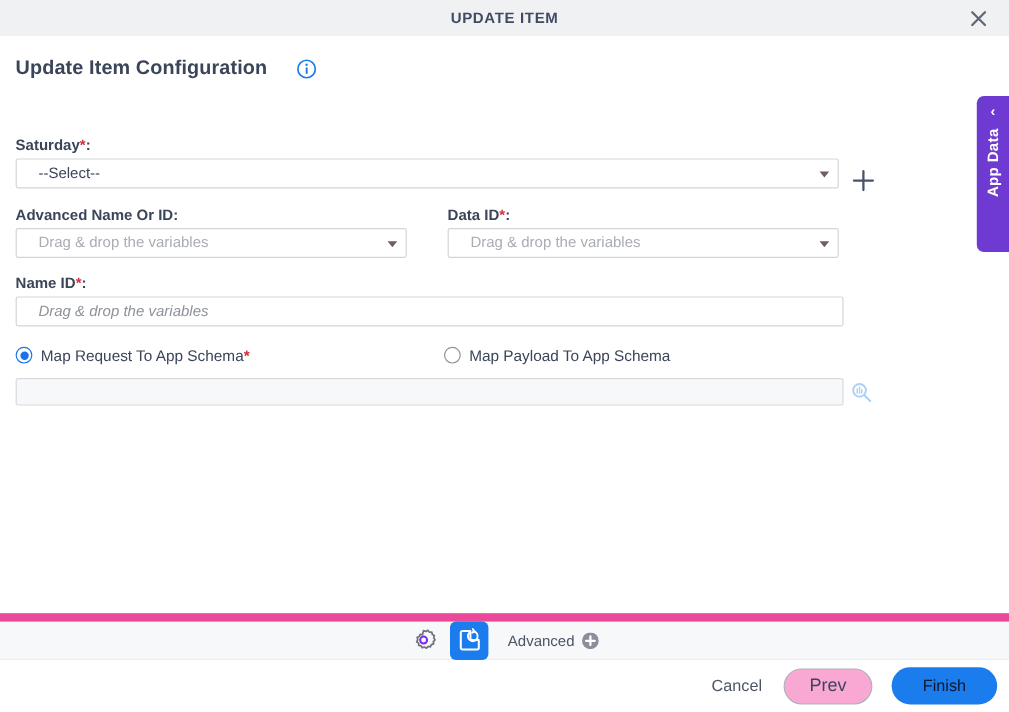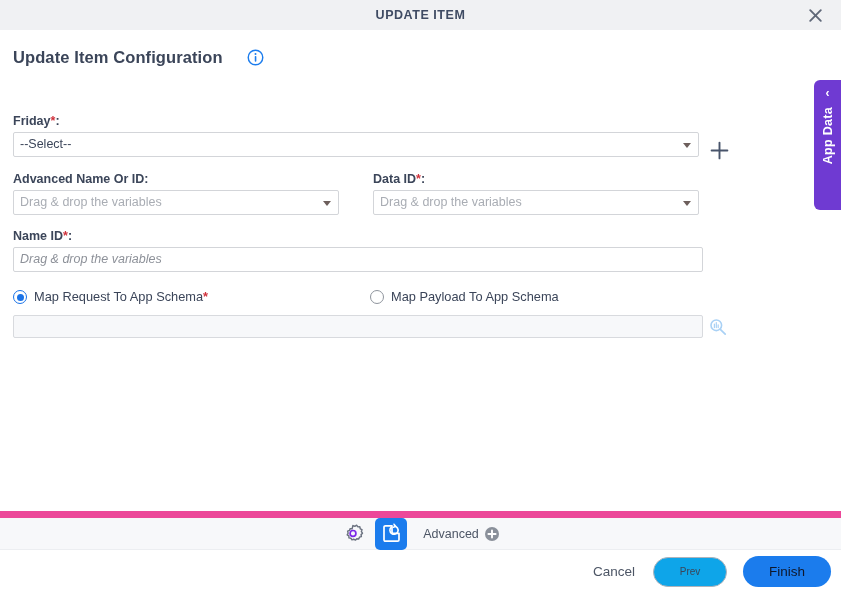--- a/index.html
+++ b/index.html
@@ -83,42 +83,42 @@
   .ctl.placeholder-gray { color: #a9adb4; }
   .ctl .caret {
     position: absolute;
     right: 7px; top: 50%;
     margin-top: -2px;
     width: 0; height: 0;
     border-left: 4.5px solid transparent;
     border-right: 4.5px solid transparent;
     border-top: 5.5px solid #6d5f5c;
   }
-  .ctl .txt { line-height: 1; }
+  .ctl .txt { line-height: 1; margin-left: 12px; }
   .ctl .txt.ital { font-style: italic; color: #8d9199; }
 
   
   .f-monday       { position: absolute; left: 13px;  top: 84px;  width: 686px; }
   .f-monday .ctl  { width: 686px; }
   .plus-btn {
     position: absolute; left: 708px; top: 109px;
     width: 23px; height: 23px;
     display: flex; align-items: center; justify-content: center;
     cursor: pointer;
   }
   .f-ws    { position: absolute; left: 13px;  top: 142px; width: 326px; }
   .f-ws .ctl { width: 326px; }
   .f-board { position: absolute; left: 373px; top: 142px; width: 326px; }
   .f-board .ctl { width: 326px; }
   .f-item  { position: absolute; left: 13px;  top: 199px; width: 690px; }
   .f-item .ctl { width: 690px; }
 
   
   .radio-row { position: absolute; left: 13px; top: 259px; width: 700px; height: 22px; }
-  .radio-opt { display: flex; align-items: flex-end; gap: 7px; position: absolute; top: 0; cursor: pointer; }
+  .radio-opt { display: flex; align-items: flex-start; gap: 7px; position: absolute; top: 0; cursor: pointer; }
   .radio-opt.first  { left: 0px; }
   .radio-opt.second { left: 357px; }
   .radio-dot {
     width: 14px; height: 14px; border-radius: 50%;
     border: 1.6px solid #8f959d; background: #fff;
     display: flex; align-items: center; justify-content: center;
     flex: none;
   }
   .radio-dot.on { border-color: #1a73e8; }
   .radio-dot.on::after {
@@ -208,23 +208,23 @@
   }
   .btn-cancel {
     font-size: 13.5px;
     color: #4c5565;
     background: none; border: none;
     cursor: pointer;
     padding: 4px 2px;
     font-family: "Liberation Sans", sans-serif;
   }
   .btn-prev {
-    font-size: 10px;
+    font-size: 15px;
     color: #3b4559;
-    background: #0ea5e9;
+    background: #f9a8d4;
     border: 1px solid #aeb3bb;
     border-radius: 16px;
     height: 30px;
     width: 74px;
     cursor: pointer;
     font-family: "Liberation Sans", sans-serif;
   }
   .btn-finish {
     font-size: 13.5px;
     color: #0f172a;
@@ -256,21 +256,21 @@
     <div class="page-title-row">
       <span class="page-title">Update Item Configuration</span>
       <svg class="info-icon" viewBox="0 0 18 18">
         <circle cx="9" cy="9" r="7.7" fill="none" stroke="#1b7ced" stroke-width="1.5"></circle>
         <circle cx="9" cy="5.2" r="1.05" fill="#1b7ced"></circle>
         <rect x="8.2" y="7.4" width="1.7" height="6" rx="0.8" fill="#1b7ced"></rect>
       </svg>
     </div>
 
     <div class="f-monday">
-      <label class="field-label"><span>Friday</span><span class="req">*</span><span>:</span></label>
+      <label class="field-label"><span>Saturday</span><span class="req">*</span><span>:</span></label>
       <div class="ctl">
         <span class="txt">--Select--</span>
         <span class="caret"></span>
       </div>
     </div>
 
     <div class="plus-btn">
       <svg width="21" height="21" viewBox="0 0 21 21">
         <path d="M10.5 2.6 V18.4 M2.6 10.5 H18.4" stroke="#48546b" stroke-width="1.9" stroke-linecap="round"></path>
       </svg>

